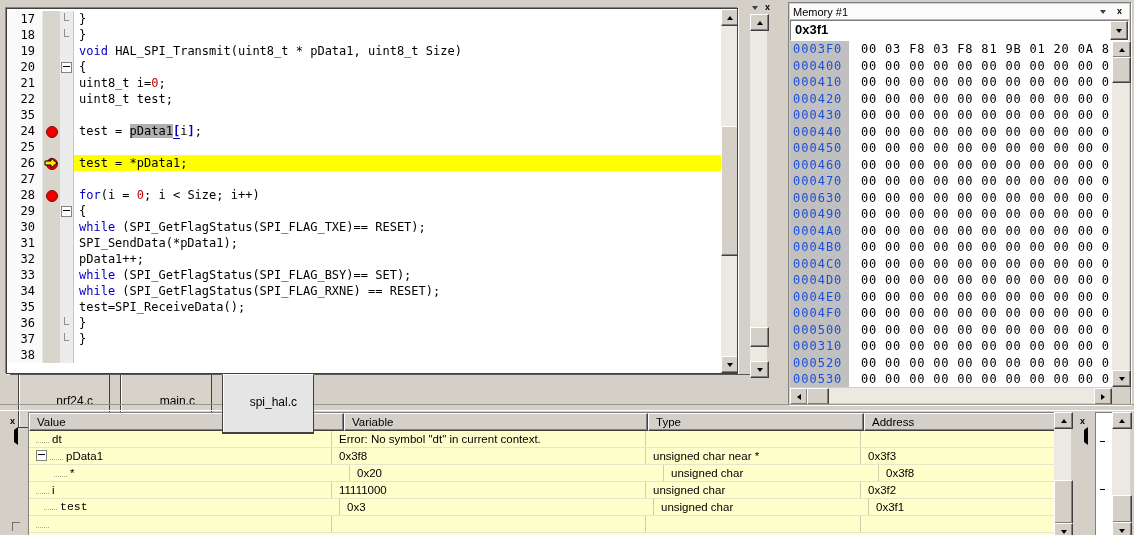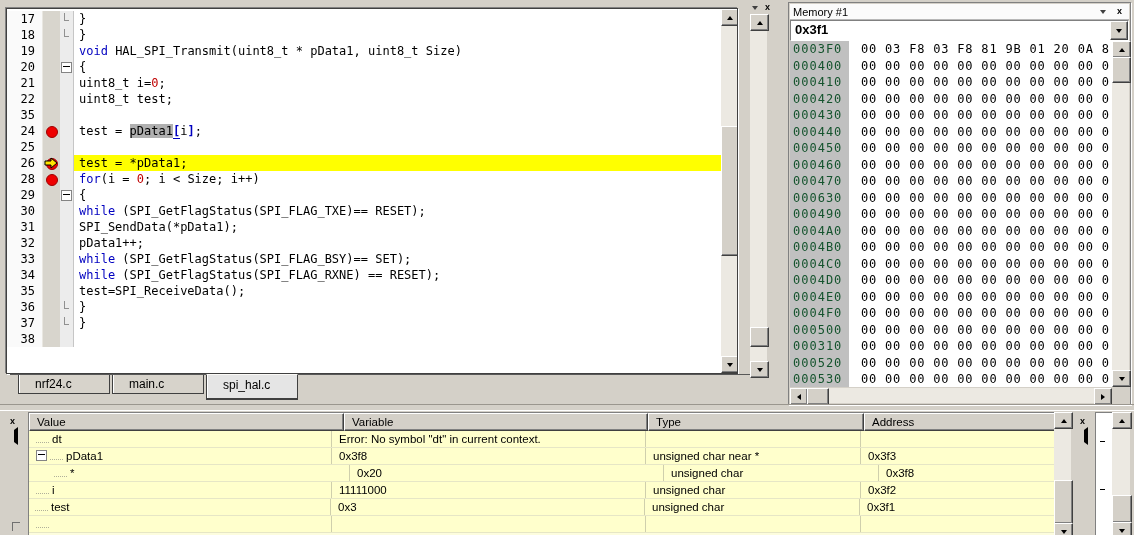--- a/index.html
+++ b/index.html
@@ -27,23 +27,23 @@
   .bp-dot{position:absolute;left:3px;top:3px;width:10px;height:10px;border-radius:50%;
           background:#ee0000;border:1px solid #a00000}
   .cur-wrap{position:absolute;left:1px;top:1px}
   .fold-box{display:inline-block;width:9px;height:9px;border:1px solid #848484;background:#fff;position:relative}
   .fold-box::after{content:"";position:absolute;left:1px;right:1px;top:3px;height:1px;background:#000}
   .fold-end{display:inline-block;width:4px;height:7px;border-left:1px solid #909090;
             border-bottom:1px solid #909090;margin-top:-4px}
   
   #tab-bar{left:10px;top:374px;width:734px;height:28px;border-top:1px solid #585858;
            display:flex;align-items:flex-start;padding-left:8px}
-  .tab{height:18px;line-height:18px;padding:0 16px;min-width:58px;text-align:left;
+  .tab{height:18px;line-height:18px;padding:17px 16px;min-width:58px;text-align:right;
        background:#d7d3cb;border:1px solid #404040;border-top:none;font-size:12px;
-       box-shadow:inset 1px 0 0 #fff;margin-right:2px}
+       box-shadow:inset 1px 0 0 #fff;margin-right:10px}
   .tab.active{height:23px;line-height:21px;background:#e5e5e5;margin-top:-1px;
        border-top:1px solid #fbfaf7;z-index:2;box-shadow:inset 1px 0 0 #fff,0 1px 0 #404040}
   
   .sb{background:#ece9e2;position:absolute}
   .sb-btn{position:absolute;background:#d4d0c8;border:1px solid;border-color:#fff #404040 #404040 #fff;
           box-shadow:inset -1px -1px 0 #808080;display:flex;align-items:center;justify-content:center}
   .sb-thumb{position:absolute;background:#d4d0c8;border:1px solid;border-color:#fff #404040 #404040 #fff;
           box-shadow:inset -1px -1px 0 #808080}
   .tri-up{width:0;height:0;border-left:3px solid transparent;border-right:3px solid transparent;border-bottom:4px solid #000}
   .tri-down{width:0;height:0;border-left:3px solid transparent;border-right:3px solid transparent;border-top:4px solid #000}
@@ -55,21 +55,21 @@
   
   #memory-pane{left:788px;top:2px;width:341px;height:401px;background:#d4d0c8;
     border:1px solid #808080;box-shadow:1px 1px 0 #fff}
   #mem-title{position:absolute;left:1px;top:1px;right:1px;height:15px;background:#fbfbfb;
     border-bottom:1px solid #b8b8b8;display:flex;align-items:center;padding:0 3px;font-size:11px}
   #mem-combo{position:absolute;left:1px;top:17px;right:1px;height:19px;background:#fff;
     border:1px solid;border-color:#808080 #fff #fff #808080;
     font-weight:bold;font-size:13px;line-height:18px;padding-left:4px}
   #mem-rows{position:absolute;left:1px;top:38px;right:18px;bottom:17px;background:#fff;overflow:hidden}
   .mrow{display:flex;height:16.5px;line-height:16.5px;font-family:"DejaVu Sans Mono",monospace;font-size:12px;white-space:pre}
-  .maddr{width:56px;flex:none;background:#c0c0c0;color:#14532d;padding-left:3px;letter-spacing:1px}
+  .maddr{width:56px;flex:none;background:#c0c0c0;color:#1d4ed8;padding-left:3px;letter-spacing:1px}
   .mbytes{padding-left:12px;letter-spacing:.8px;color:#000;overflow:hidden}
   
   #watch-table{left:28px;top:3px;width:1025px;height:123px;background:#fdfdde;
      border:1px solid;border-color:#808080 #fff #fff #808080;overflow:hidden}
   .whead{display:flex;height:18px}
   .whcell{background:#d4d0c8;border:1px solid;border-color:#fff #404040 #404040 #fff;
      box-shadow:inset -1px -1px 0 #808080;line-height:16px;padding-left:7px;font-size:11.5px;flex:none}
   .wrow{display:flex;height:16px;line-height:16px;background:#ffffcc;border-bottom:1px solid #e6e6c6;font-size:11.5px}
   .wcell{flex:none;padding-left:7px;border-right:1px solid #cfcfac;overflow:hidden;white-space:nowrap}
   .c0{width:295px}.c1{width:306px}.c2{width:207px}.c3{width:201px}
@@ -91,20 +91,21 @@
         <div class="eline"><div class="lnum">19</div><div class="lgut"></div><div class="lfold"></div><div class="lcode"><span class="seg-k">void</span><span class="seg-p"> HAL_SPI_Transmit(uint8_t * pData1, uint8_t Size)</span></div></div>
         <div class="eline"><div class="lnum">20</div><div class="lgut"></div><div class="lfold"><span class="fold-box"></span></div><div class="lcode"><span class="seg-p">{</span></div></div>
         <div class="eline"><div class="lnum">21</div><div class="lgut"></div><div class="lfold"></div><div class="lcode"><span class="seg-p">uint8_t i=</span><span class="seg-n">0</span><span class="seg-p">;</span></div></div>
         <div class="eline"><div class="lnum">22</div><div class="lgut"></div><div class="lfold"></div><div class="lcode"><span class="seg-p">uint8_t test;</span></div></div>
         <div class="eline"><div class="lnum">35</div><div class="lgut"></div><div class="lfold"></div><div class="lcode"></div></div>
         <div class="eline"><div class="lnum">24</div><div class="lgut"><span class="bp-dot"></span></div><div class="lfold"></div><div class="lcode"><span class="seg-p">test = </span><span class="seg-sel">pData1</span><span class="seg-bu">[</span><span class="seg-p">i</span><span class="seg-b">]</span><span class="seg-p">;</span></div></div>
         <div class="eline"><div class="lnum">25</div><div class="lgut"></div><div class="lfold"></div><div class="lcode"></div></div>
         <div class="eline hl"><div class="lnum">26</div><div class="lgut"><span class="bp-dot"></span><span class="cur-wrap"><svg width="14" height="14" viewBox="0 0 14 14">
                 <polygon points="1,5 7,5 7,2 13,7 7,12 7,9 1,9" fill="#ffe400" stroke="#000" stroke-width="1"></polygon>
               </svg></span></div><div class="lfold"></div><div class="lcode"><span class="seg-p">test = *pData1;</span></div></div>
+        <div class="eline"><div class="lnum">27</div><div class="lgut"></div><div class="lfold"></div><div class="lcode"></div></div>
         <div class="eline"><div class="lnum">28</div><div class="lgut"><span class="bp-dot"></span></div><div class="lfold"></div><div class="lcode"><span class="seg-k">for</span><span class="seg-p">(i = </span><span class="seg-n">0</span><span class="seg-p">; i &lt; Size; i++)</span></div></div>
         <div class="eline"><div class="lnum">29</div><div class="lgut"></div><div class="lfold"><span class="fold-box"></span></div><div class="lcode"><span class="seg-p">{</span></div></div>
         <div class="eline"><div class="lnum">30</div><div class="lgut"></div><div class="lfold"></div><div class="lcode"><span class="seg-k">while</span><span class="seg-p"> (SPI_GetFlagStatus(SPI_FLAG_TXE)== RESET);</span></div></div>
         <div class="eline"><div class="lnum">31</div><div class="lgut"></div><div class="lfold"></div><div class="lcode"><span class="seg-p">SPI_SendData(*pData1);</span></div></div>
         <div class="eline"><div class="lnum">32</div><div class="lgut"></div><div class="lfold"></div><div class="lcode"><span class="seg-p">pData1++;</span></div></div>
         <div class="eline"><div class="lnum">33</div><div class="lgut"></div><div class="lfold"></div><div class="lcode"><span class="seg-k">while</span><span class="seg-p"> (SPI_GetFlagStatus(SPI_FLAG_BSY)== SET);</span></div></div>
         <div class="eline"><div class="lnum">34</div><div class="lgut"></div><div class="lfold"></div><div class="lcode"><span class="seg-k">while</span><span class="seg-p"> (SPI_GetFlagStatus(SPI_FLAG_RXNE) == RESET);</span></div></div>
         <div class="eline"><div class="lnum">35</div><div class="lgut"></div><div class="lfold"></div><div class="lcode"><span class="seg-p">test=SPI_ReceiveData();</span></div></div>
         <div class="eline"><div class="lnum">36</div><div class="lgut"></div><div class="lfold"><span class="fold-end"></span></div><div class="lcode"><span class="seg-p">}</span></div></div>
         <div class="eline"><div class="lnum">37</div><div class="lgut"></div><div class="lfold"><span class="fold-end"></span></div><div class="lcode"><span class="seg-p">}</span></div></div>
@@ -239,21 +240,21 @@
           <div class="wcell c2">unsigned char</div>
           <div class="wcell c3">0x3f8</div>
         </div>
         <div class="wrow">
           <div class="wcell c0" style="padding-left: 7px;"><span class="stub"></span><span>i</span></div>
           <div class="wcell c1">11111000</div>
           <div class="wcell c2">unsigned char</div>
           <div class="wcell c3">0x3f2</div>
         </div>
         <div class="wrow">
-          <div class="wcell c0" style="padding-left: 6px;"><span class="stub"></span><span>test</span></div>
+          <div class="wcell c0" style="padding-left: 15px; font-family: Liberation Mono, monospace;"><span class="stub"></span><span>test</span></div>
           <div class="wcell c1">0x3</div>
           <div class="wcell c2">unsigned char</div>
           <div class="wcell c3">0x3f1</div>
         </div>
         <div class="wrow">
           <div class="wcell c0" style="padding-left: 7px;"><span class="stub"></span><span></span></div>
           <div class="wcell c1"></div>
           <div class="wcell c2"></div>
           <div class="wcell c3"></div>
         </div>

